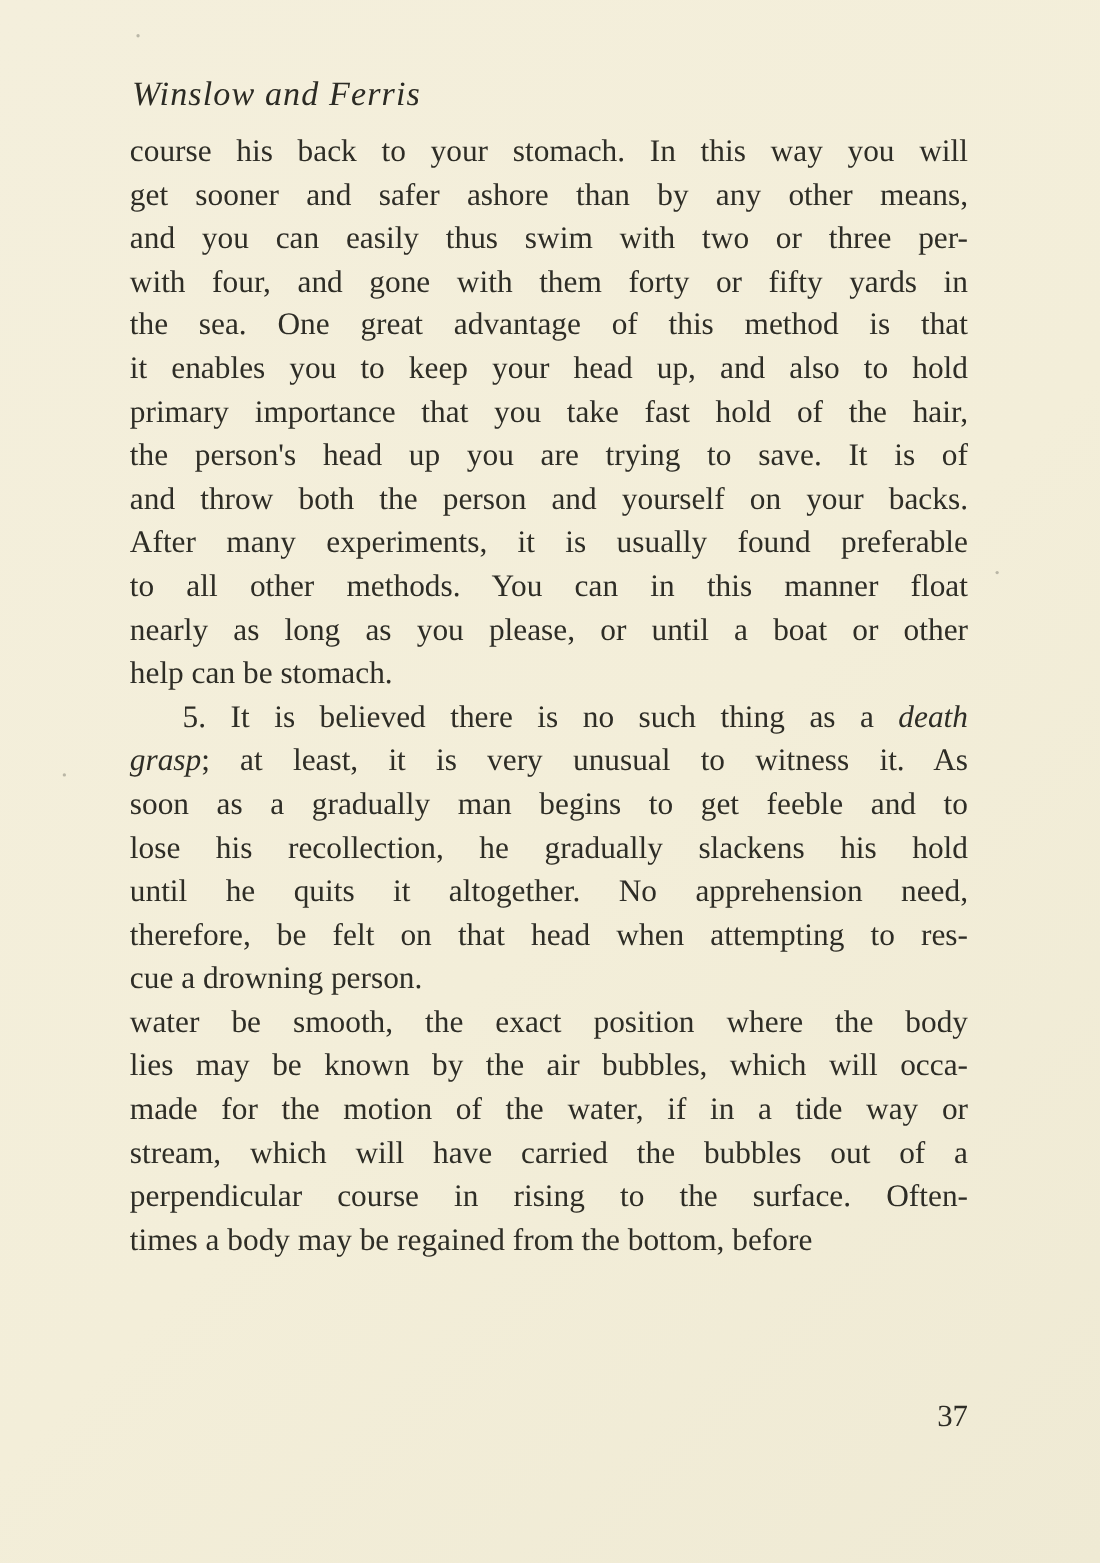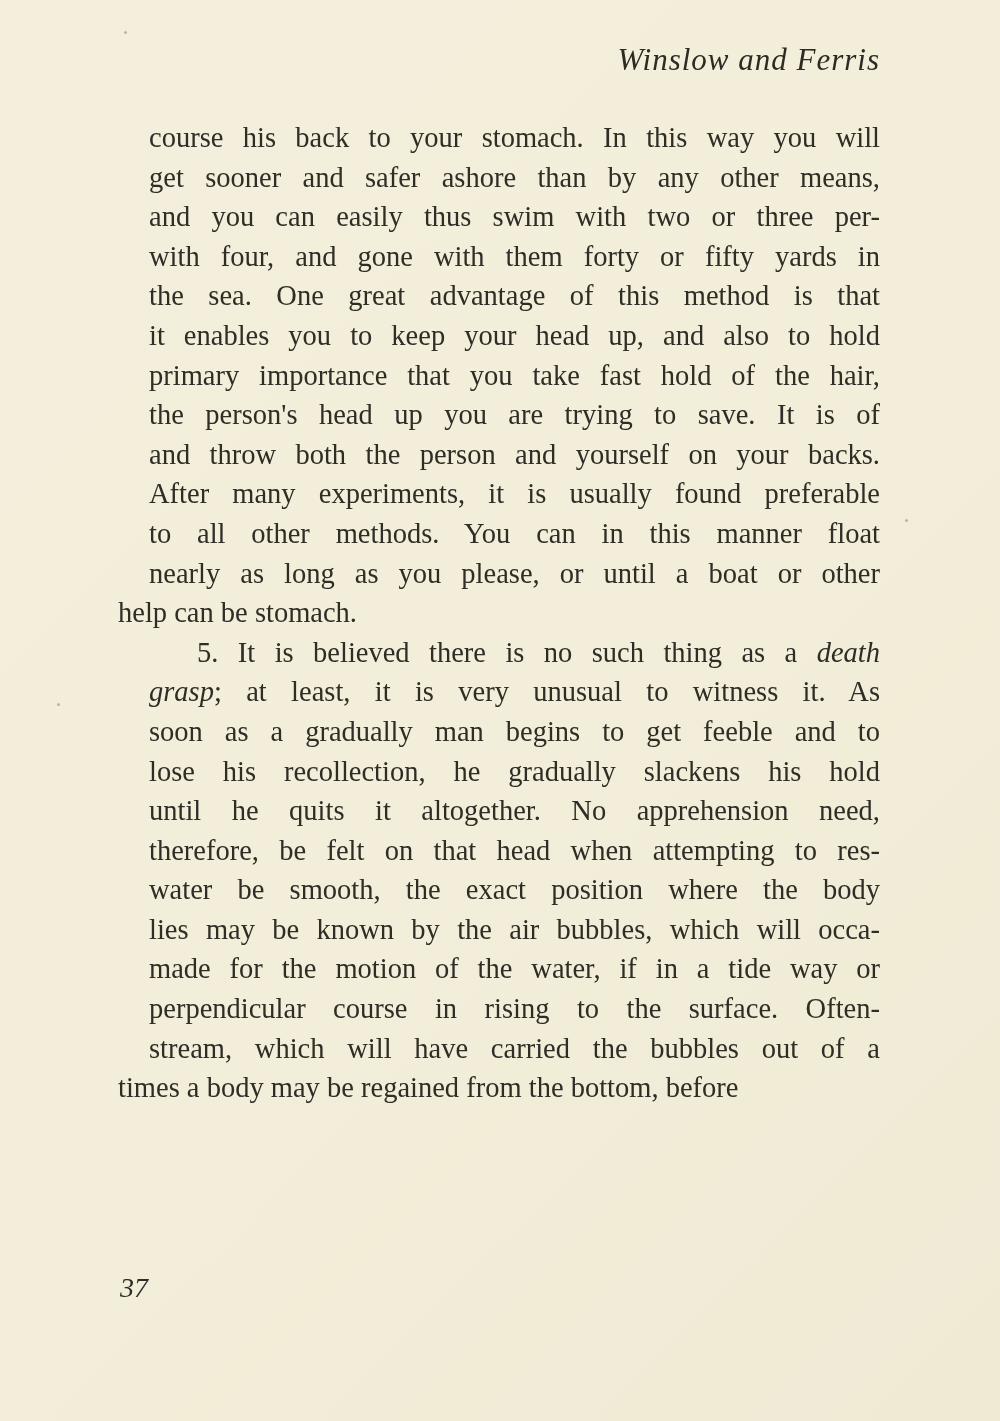--- a/index.html
+++ b/index.html
@@ -14,24 +14,24 @@
     color: #2e2d26;
     overflow: hidden;
   }
   .page {
     position: relative;
     width: 1000px;
     height: 1421px;
   }
   .running-header {
     position: absolute;
-    top: 42px;
+    top: 67px;
     left: 120px;
     width: 760px;
-    text-align: right;
+    text-align: left;
     font-style: italic;
     font-size: 31px;
     letter-spacing: 1px;
     color: #2c2b24;
   }
   .body-text {
     position: absolute;
     top: 118px;
     left: 118px;
     width: 762px;
@@ -43,37 +43,35 @@
     padding: 0;
   }
   .text-line {
     height: 39.6px;
     white-space: nowrap;
   }
   .text-line.justified {
     white-space: normal;
     text-align: justify;
     text-align-last: justify;
-    margin-left: 31px;
   }
   .text-line.indented {
     text-indent: 48px;
   }
   .text-line i {
     font-style: italic;
   }
   .page-number {
     position: absolute;
     top: 1272px;
     left: 120px;
     width: 760px;
-    text-align: left;
+    text-align: right;
     font-size: 28px;
     color: #2e2d26;
-    font-style: italic;
   }
   .speck {
     position: absolute;
     background: #8b897c;
     border-radius: 50%;
     opacity: 0.55;
   }
 </style>
 </head>
 <body>
@@ -98,27 +96,28 @@
         <div class="text-line justified">nearly as long as you please, or until a boat or other</div>
         <div class="text-line">help can be stomach.</div>
       </div>
       <div class="paragraph">
         <div class="text-line justified indented">5. It is believed there is no such thing as a <i>death</i></div>
         <div class="text-line justified"><i>grasp</i>; at least, it is very unusual to witness it.  As</div>
         <div class="text-line justified">soon as a gradually man begins to get feeble and to</div>
         <div class="text-line justified">lose his recollection, he gradually slackens his hold</div>
         <div class="text-line justified">until he quits it altogether.  No apprehension need,</div>
         <div class="text-line justified">therefore, be felt on that head when attempting to res-</div>
+        <div class="text-line">cue a drowning person.</div>
       </div>
       <div class="paragraph">
         <div class="text-line justified">water be smooth, the exact position where the body</div>
         <div class="text-line justified">lies may be known by the air bubbles, which will occa-</div>
         <div class="text-line justified">made for the motion of the water, if in a tide way or</div>
+        <div class="text-line justified">stream, which will have carried the bubbles out of a</div>
         <div class="text-line justified">perpendicular course in rising to the surface.  Often-</div>
-        <div class="text-line justified">stream, which will have carried the bubbles out of a</div>
         <div class="text-line">times a body may be regained from the bottom, before</div>
       </div>
     </div>
 
   <div class="page-number">37</div>
 
   <div class="speck" style="left:124px; top:31px; width:3px; height:3px;"></div>
   <div class="speck" style="left:905px; top:519px; width:3px; height:3px;"></div>
   <div class="speck" style="left:57px; top:703px; width:3px; height:3px;"></div>
 

